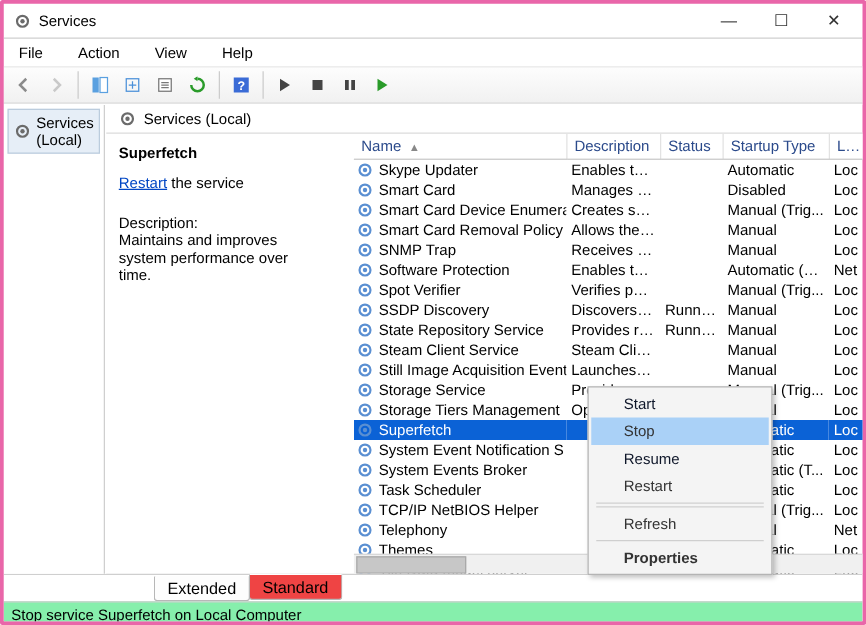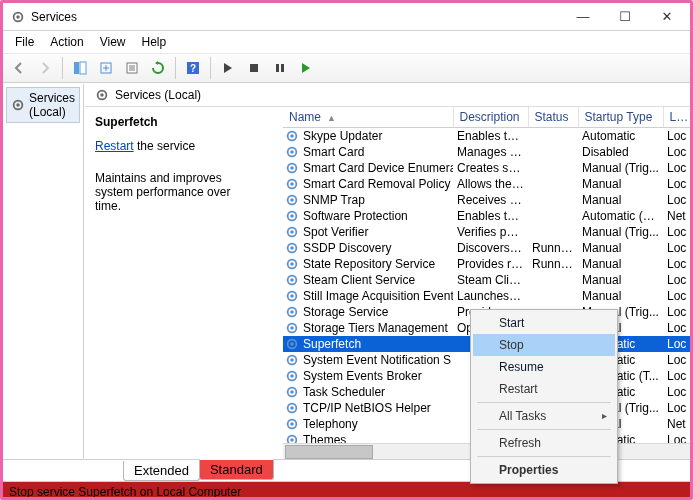--- a/index.html
+++ b/index.html
@@ -24,21 +24,21 @@
   }
   .titlebar .title { display: flex; align-items: center; gap: 6px; }
   .titlebar .buttons { display: flex; }
   .titlebar .win-btn {
     width: 42px; height: 26px; display: flex; align-items: center; justify-content: center;
     font-size: 13px; color: #333;
   }
 
   
   .menubar {
-    display: flex; align-items: center; gap: 0;
+    display: flex; align-items: center; gap: 12px;
     height: 22px; padding: 0 4px;
   }
   .menubar span { padding: 2px 8px; }
 
   
   .toolbar {
     display: flex; align-items: center; height: 30px; padding: 2px 4px;
     border-top: 1px solid #e8e8e8;
     border-bottom: 1px solid #cfcfcf;
     background: linear-gradient(#fdfdfd, #f1f1f1);
@@ -117,21 +117,21 @@
     padding: 2px 10px; border: 1px solid #b7b7b7; border-top: none;
     background: #fdfdfd; font-size: 13px; margin-right: -1px;
     border-bottom-left-radius: 3px; border-bottom-right-radius: 3px;
   }
   .tab.active { background: #ef4444; border-top: 1px solid #fff; position: relative; top:-1px; }
 
   
   .statusbar {
     height: 20px; border-top: 1px solid #cfcfcf;
     display: flex; align-items: center; padding: 0 6px;
-    font-size: 12px; background: #b91c1c;
+    font-size: 12px; background: #86efac;
   }
 
   
   .ctx-menu {
     position: absolute; left: 467px; top: 306px; width: 148px;
     background: #f4f4f4; border: 1px solid #b4b4b4;
     box-shadow: 2px 2px 4px rgba(0,0,0,.25);
     padding: 2px;
   }
   .ctx-item { padding: 4px 20px 4px 26px; font-size:12px; color:#333; position:relative; }
@@ -267,20 +267,21 @@
           </svg>
       </span>
       <span>Services (Local)</span>
     </div>
 
     <div class="content-row">
       <div class="info-panel">
         <div class="name">Superfetch</div>
         <div><a>Restart</a><span> the service</span></div>
         <div class="desc">
+          <div>Description:</div>
           <div>Maintains and improves system performance over time.</div>
         </div>
       </div>
 
       <div class="grid-wrap">
         <table class="grid">
           <thead>
             <tr>
               <th class="c-name"><span>Name</span><span class="sort">▲</span></th>
               <th class="c-desc">Description</th>
@@ -665,19 +666,18 @@
 <div class="statusbar">
   <span>Stop service Superfetch on Local Computer</span>
 </div>
 
 <div class="ctx-menu">
   <div class="ctx-item disabled">Start</div>
   <div class="ctx-item hover">Stop</div>
   <div class="ctx-item disabled">Resume</div>
   <div class="ctx-item">Restart</div>
   <div class="ctx-sep"></div>
-  <div class="ctx-item"><span>All Tasks</span><span class="sub-arrow">▸</span></div>
   <div class="ctx-sep"></div>
   <div class="ctx-item">Refresh</div>
   <div class="ctx-sep"></div>
   <div class="ctx-item"><b>Properties</b></div>
 
 </div>
 
 </body></html>

